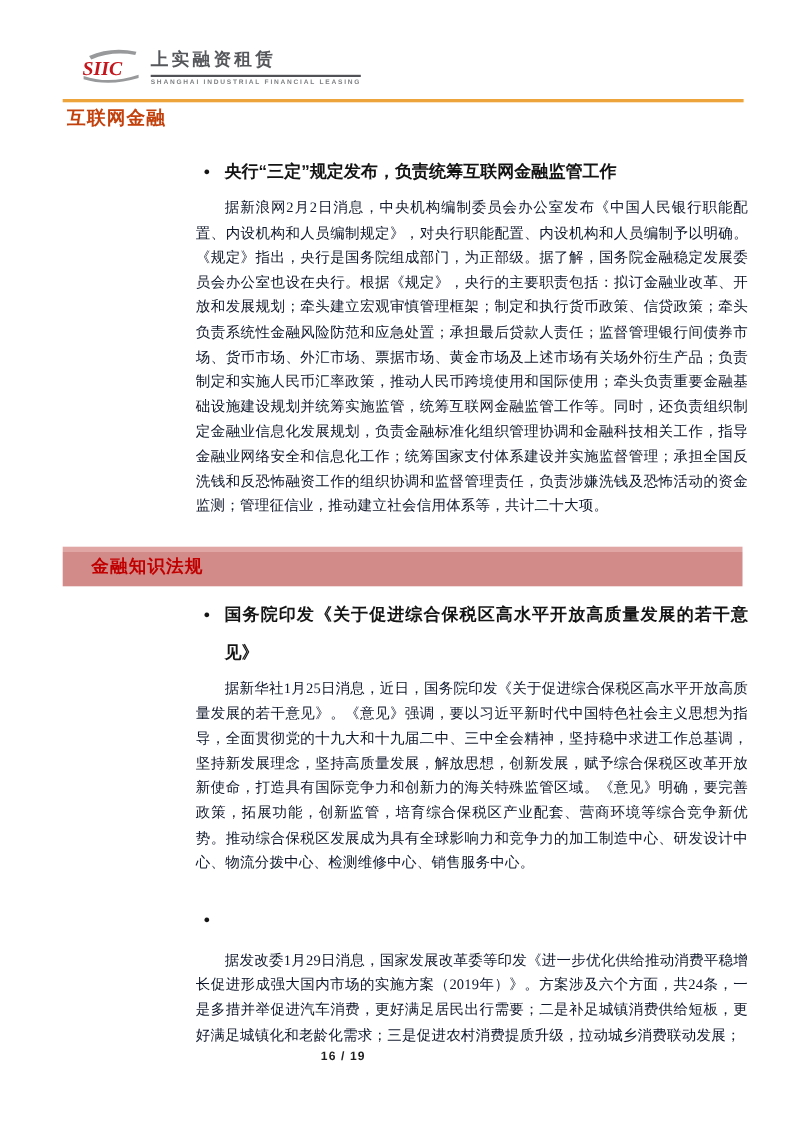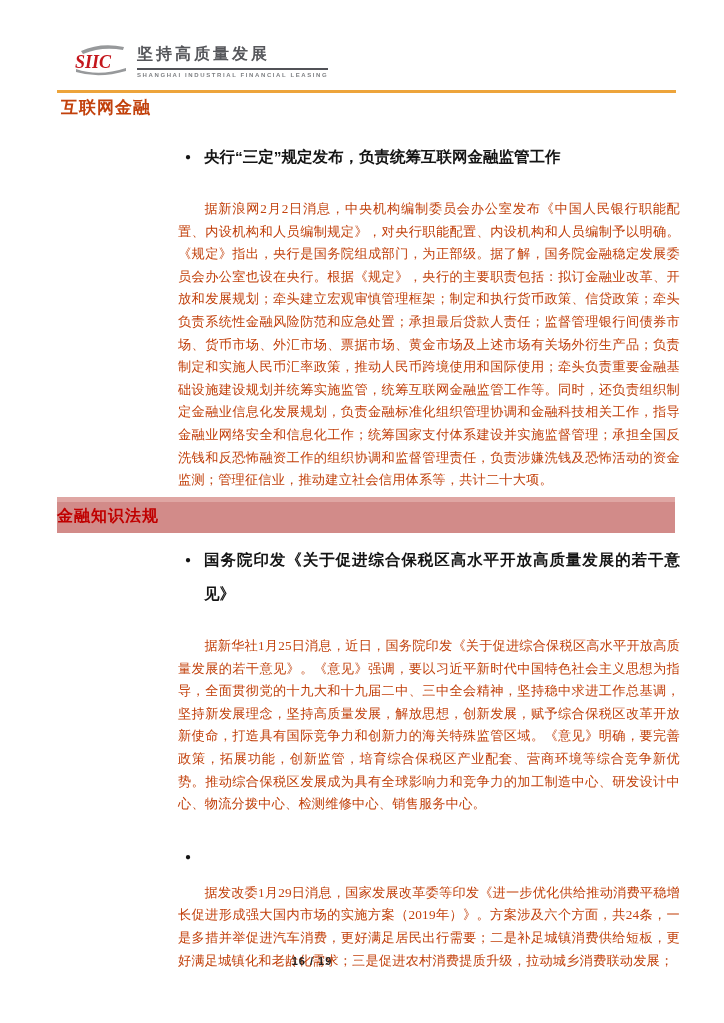--- a/index.html
+++ b/index.html
@@ -27,40 +27,40 @@
   }
 
   
   .top-rule { position:absolute; left:57px; top:90px; width:619px; height:3px; }
   .section1-title {
     position:absolute; left:61px; top:96px;
     font-size:17px; font-weight:bold; color:#c2410c; letter-spacing:1px;
   }
   .banner {
     position:absolute; left:57px; top:497px; width:618px; height:36px;
-    box-sizing:border-box; 
+    box-sizing:border-box; padding-left:26px;
     font-size:16px; font-weight:bold; line-height:37px; letter-spacing:1px;
   }
 
   
   .content { position:absolute; left:178px; width:502px; }
   .content-a { top:140px; }
   .content-b { top:543px; }
 
   .item-h {
     display:flex; gap:13px; padding-left:7px;
     font-size:15.5px; font-weight:bold; color:#141414;
     line-height:34px; text-align:justify;
   }
   .bullet { font-size:10px; line-height:34px; flex:0 0 auto; color:#141414; }
 
   .item-p {
-    margin:24px 0 0 0;
+    margin:4px 0 0 0;
     font-family:"Liberation Serif", serif;
-    font-size:13.2px; line-height:22.6px; color:#c2410c;
+    font-size:13.2px; line-height:22.6px; color:#0f172a;
     text-align:justify; text-indent:2em;
     letter-spacing:0.2px;
   }
   .item-h.h3 { margin-top:24px; }
   .item-p.p3 { margin-top:8px; }
 
   
   .footer {
     position:absolute; left:0; bottom:56px; width:624px;
     text-align:center; font-size:11px; font-weight:bold; color:#1e1e1e;
@@ -72,21 +72,21 @@
 
 <div class="page">
 
   <div class="logo">
     <svg class="logo-mark" width="54" height="32" viewBox="0 0 54 32">
       <path d="M7 7 Q 27 -2 50 3 L 49 6 Q 28 2 9 10 Z" fill="#97999B"></path>
       <text x="1" y="24" font-family="Liberation Serif, serif" font-style="italic" font-weight="bold" font-size="18" fill="#C4161C">SIIC</text>
       <path d="M2 25 Q 25 33 52 24 L 52 27 Q 25 35 2 28 Z" fill="#97999B"></path>
     </svg>
     <div class="logo-names">
-      <div class="logo-cn">坚持高质量发展</div>
+      <div class="logo-cn">上实融资租赁</div>
       <div class="logo-en">SHANGHAI INDUSTRIAL FINANCIAL LEASING</div>
     </div>
   </div>
 
   <div class="top-rule" style="background: rgb(237, 164, 59);"></div>
 
   <div class="section1-title">互联网金融</div>
 
   <div class="content content-a">
     <div class="item-h">

